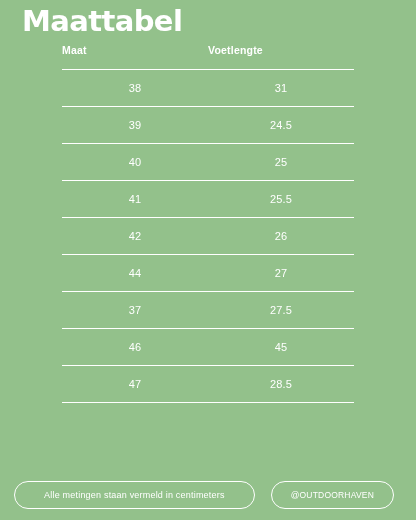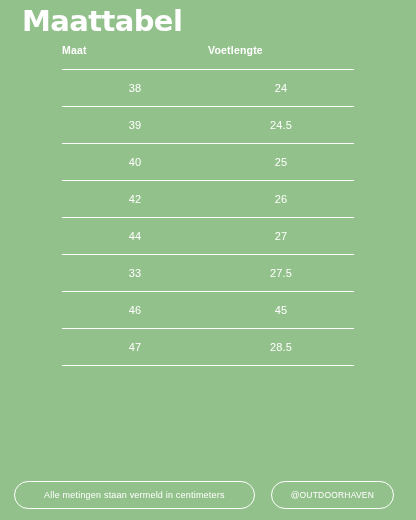--- a/index.html
+++ b/index.html
@@ -108,40 +108,44 @@
     <table class="size-table">
       <thead>
         <tr>
           <th class="col-left">Maat</th>
           <th class="col-right">Voetlengte</th>
         </tr>
       </thead>
       <tbody>
         <tr>
           <td>38</td>
-          <td>24</td>
+          <td>31</td>
         </tr>
         <tr>
           <td>39</td>
           <td>24.5</td>
         </tr>
         <tr>
           <td>40</td>
           <td>25</td>
         </tr>
         <tr>
+          <td>41</td>
+          <td>25.5</td>
+        </tr>
+        <tr>
           <td>42</td>
           <td>26</td>
         </tr>
         <tr>
           <td>44</td>
           <td>27</td>
         </tr>
         <tr>
-          <td>33</td>
+          <td>37</td>
           <td>27.5</td>
         </tr>
         <tr>
           <td>46</td>
           <td>45</td>
         </tr>
         <tr>
           <td>47</td>
           <td>28.5</td>
         </tr>

